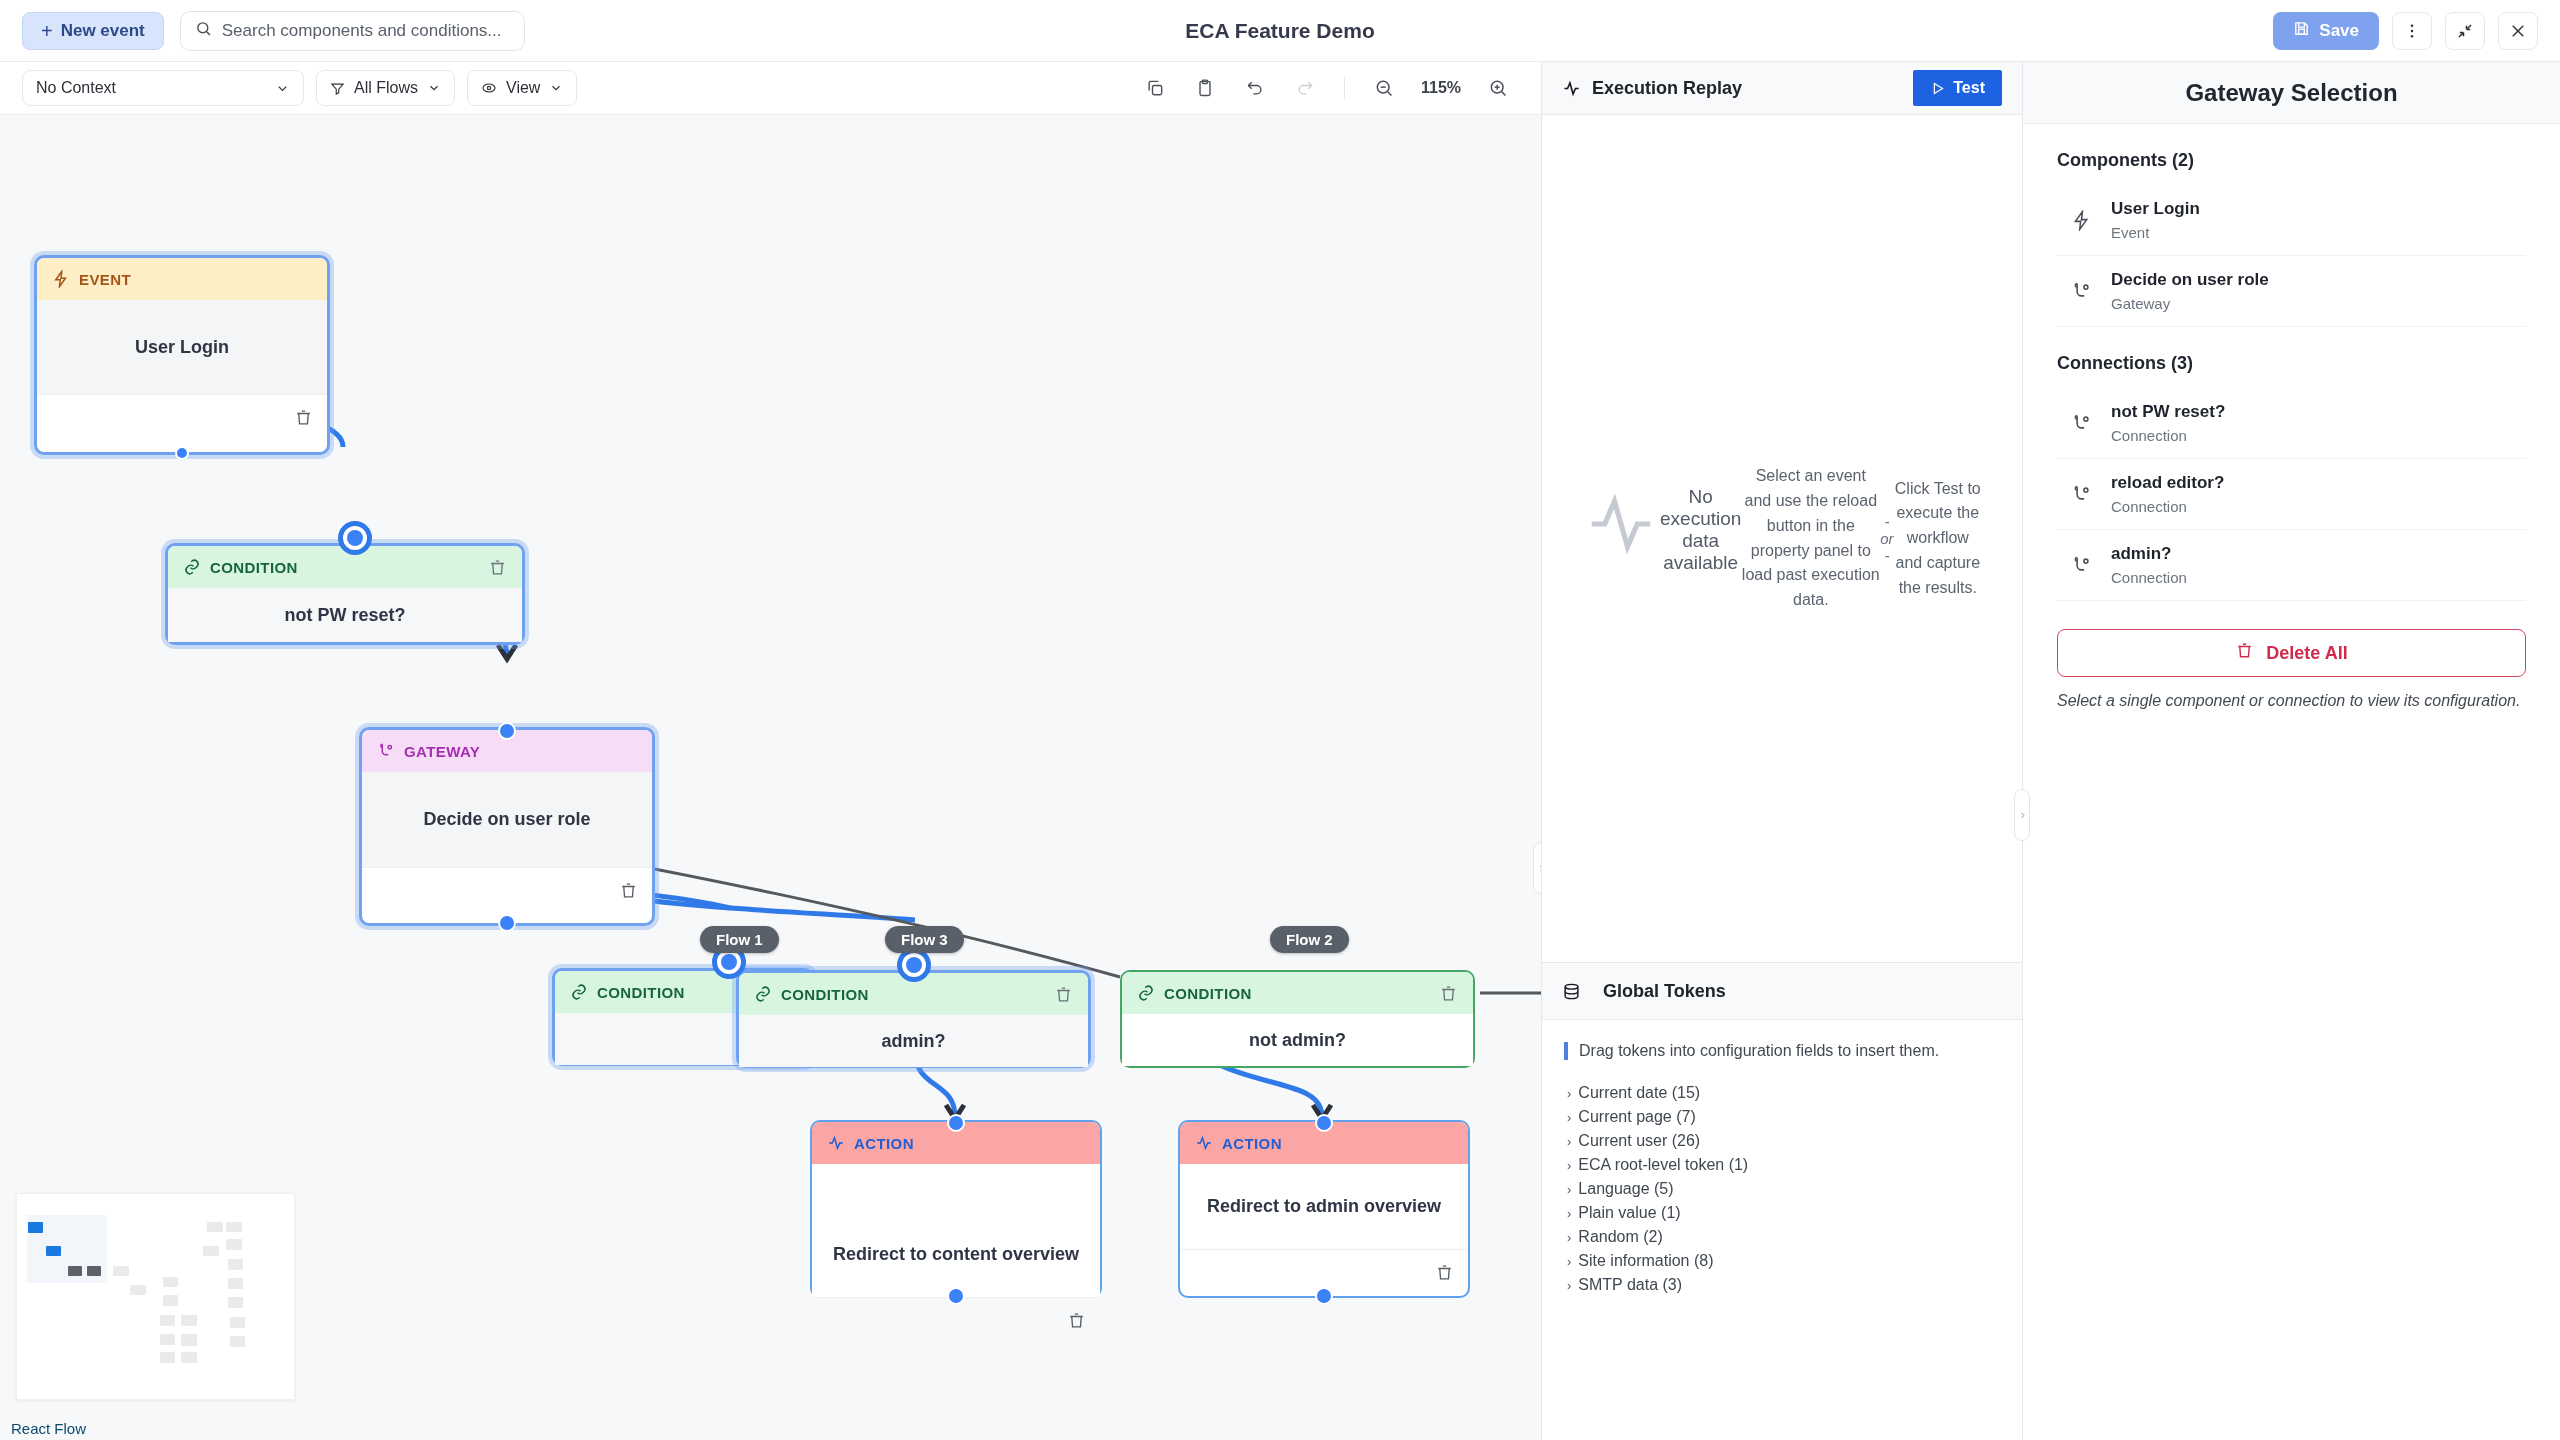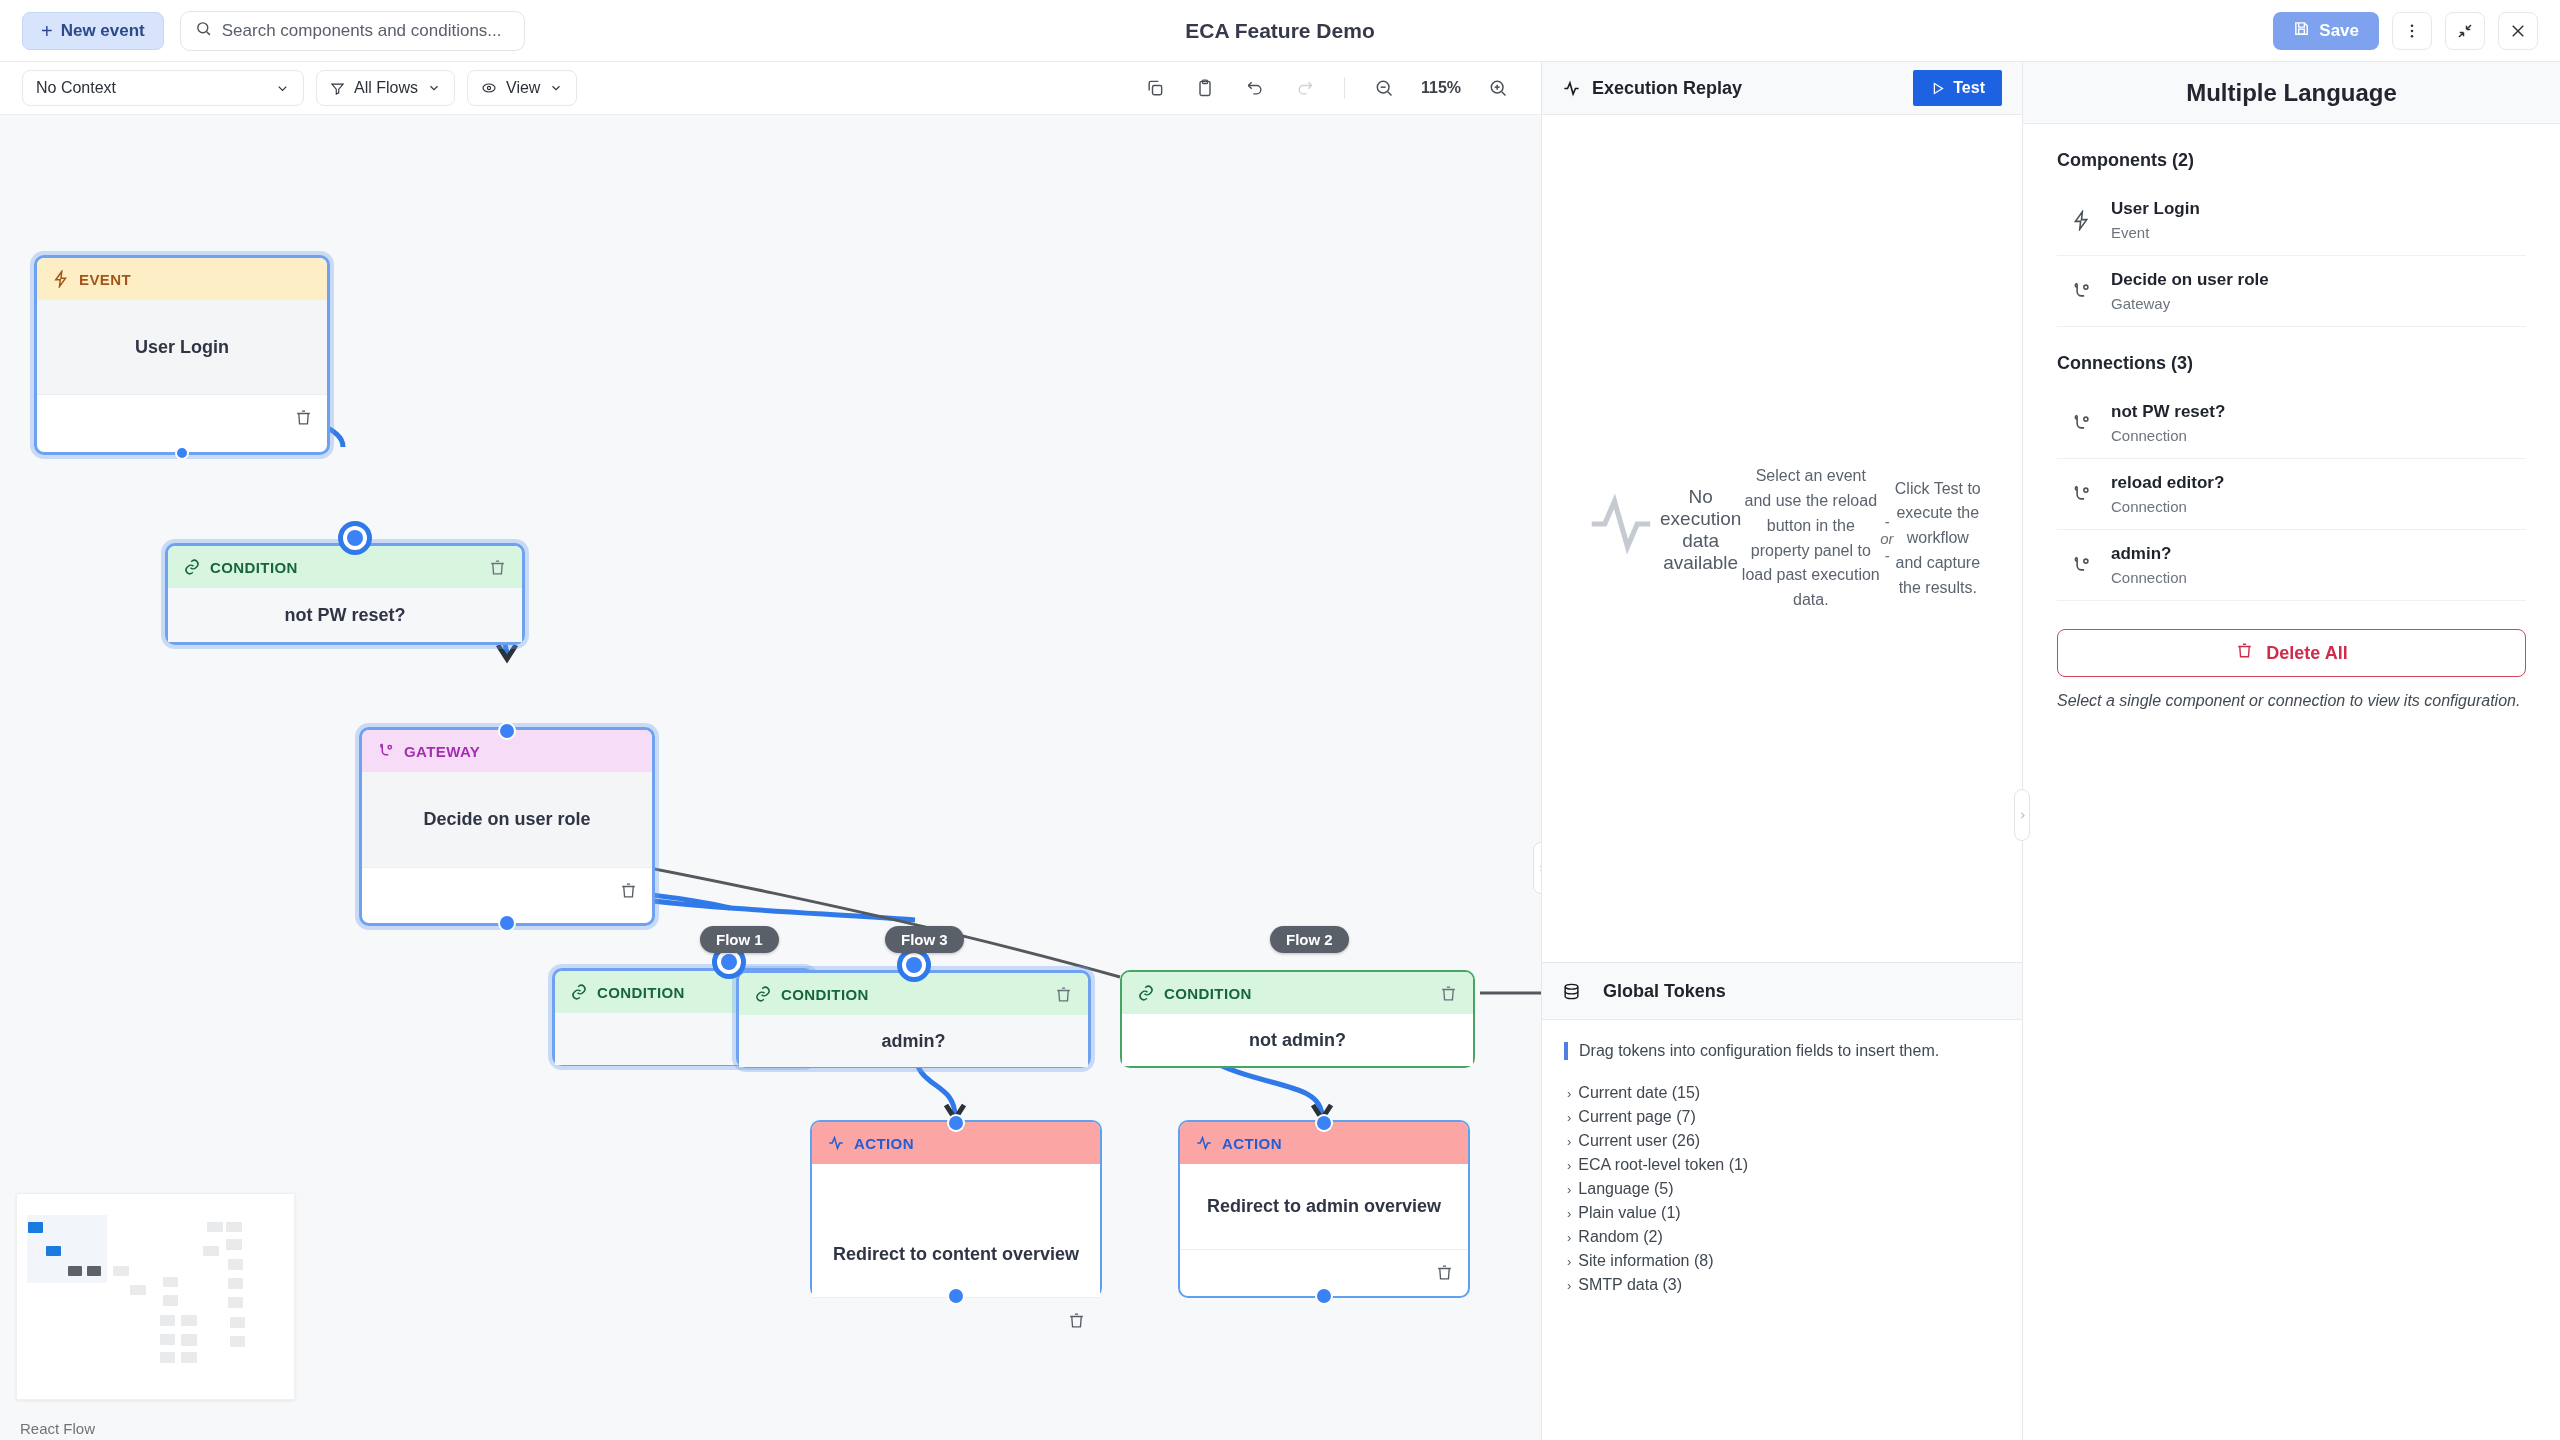--- a/index.html
+++ b/index.html
@@ -167,22 +167,22 @@
     width: 279px; height: 207px; background: #fff;
     border: 1px solid #f0f0f0;
     box-shadow: 0 1px 3px rgba(0,0,0,.07);
     overflow: hidden;
   }
   .mm-node { position: absolute; background: #e9eaec; border-radius: 1px; }
   .mm-node.blue { background: #1a7ae0; }
   .mm-node.dark { background: #5e6268; }
   .mm-view { position: absolute; background: rgba(200,215,235,.24); }
   .rf-credit {
-    position: absolute; left: 20px; bottom: 3px;
-    font-size: 15px; color: #737373;
+    position: absolute; left: 11px; bottom: 3px;
+    font-size: 15px; color: #0c4a6e;
   }
 
   
   .collapse-handle {
     position: absolute; top: 50%; transform: translateY(-50%);
     width: 16px; height: 52px; border-radius: 9px;
     background: #fff; border: 1px solid #e2e4e8;
     display: flex; align-items: center; justify-content: center;
     color: #b9bec4; z-index: 60; cursor: pointer;
   }
@@ -691,21 +691,21 @@
 
       <div class="collapse-handle" style="right:-8px; top:753px;">
         <svg width="9" height="9" viewBox="0 0 24 24" fill="none" stroke="currentColor" stroke-width="3">
             <path d="M9 5l7 7-7 7"></path>
           </svg>
       </div>
     </div>
 
     <div class="right-panel">
       <div class="rp-head">
-        <span class="ttl">Multiple Language</span>
+        <span class="ttl">Gateway Selection</span>
       </div>
 
       <div class="rp-body">
         <div class="rp-section-title">Components (2)</div>
 
         <div class="rp-row">
           <span class="ic">
             <svg width="21" height="21" viewBox="0 0 24 24" fill="none" stroke="currentColor" stroke-width="1.8">
                 <path d="M13 2L5 13h6l-1 9 8-11h-6z"></path>
               </svg>

